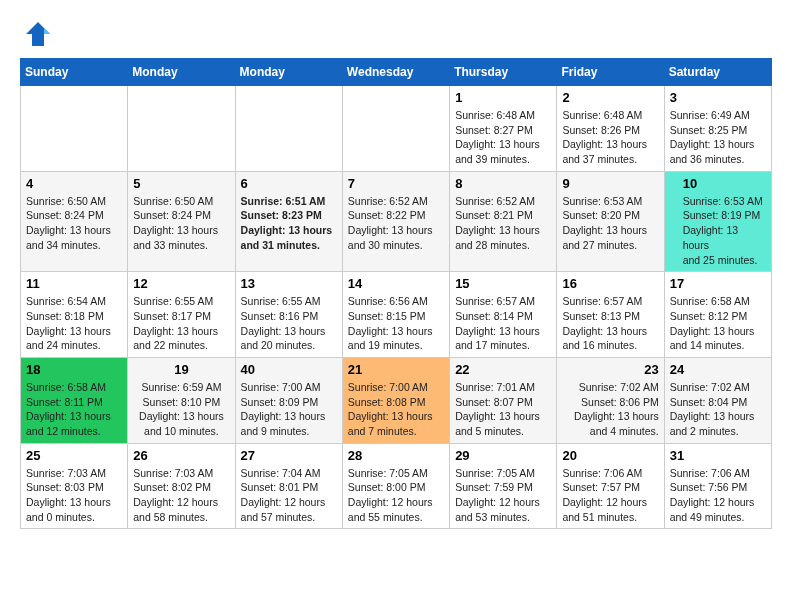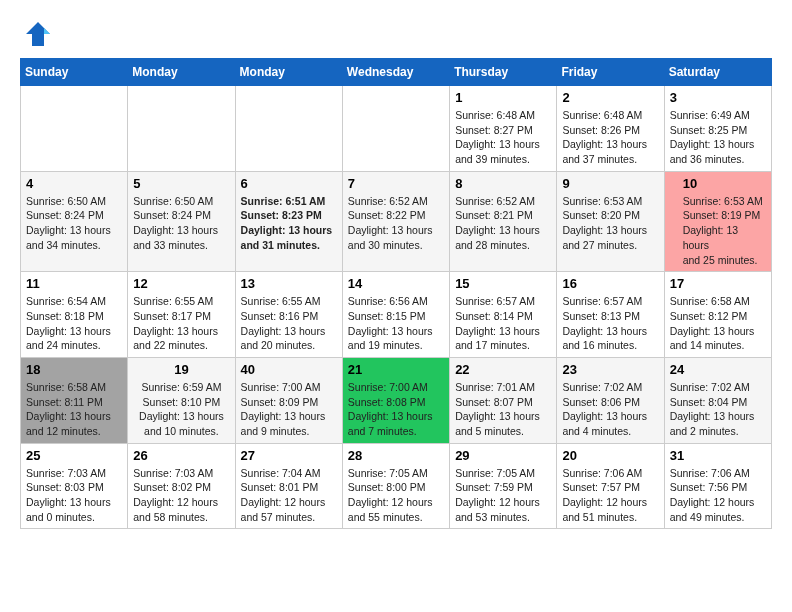--- a/index.html
+++ b/index.html
@@ -174,21 +174,21 @@
 Daylight: 13 hours
 and 28 minutes.</div>
         </td>
         <td style="background: rgb(245, 245, 245);">
           <span class="day-number">9</span>
           <div class="day-info" style="white-space: pre-line;">Sunrise: 6:53 AM
 Sunset: 8:20 PM
 Daylight: 13 hours
 and 27 minutes.</div>
         </td>
-        <td style="background: #fca5a5; padding-left: 18px;">
+        <td style="background: #5eead4; padding-left: 18px;">
           <span class="day-number">10</span>
           <div class="day-info" style="white-space: pre-line;">Sunrise: 6:53 AM
 Sunset: 8:19 PM
 Daylight: 13 hours
 and 25 minutes.</div>
         </td>
       </tr>
       <tr>
         <td>
           <span class="day-number">11</span>
@@ -234,56 +234,56 @@
         </td>
         <td>
           <span class="day-number">17</span>
           <div class="day-info" style="white-space: pre-line;">Sunrise: 6:58 AM
 Sunset: 8:12 PM
 Daylight: 13 hours
 and 14 minutes.</div>
         </td>
       </tr>
       <tr>
-        <td style="background: #a3a3a3;">
+        <td style="background: #22c55e;">
           <span class="day-number">18</span>
           <div class="day-info" style="white-space: pre-line;">Sunrise: 6:58 AM
 Sunset: 8:11 PM
 Daylight: 13 hours
 and 12 minutes.</div>
         </td>
         <td style="background: rgb(245, 245, 245); text-align: center;">
           <span class="day-number">19</span>
           <div class="day-info" style="white-space: pre-line;">Sunrise: 6:59 AM
 Sunset: 8:10 PM
 Daylight: 13 hours
 and 10 minutes.</div>
         </td>
         <td style="background: rgb(245, 245, 245);">
           <span class="day-number">40</span>
           <div class="day-info" style="white-space: pre-line;">Sunrise: 7:00 AM
 Sunset: 8:09 PM
 Daylight: 13 hours
 and 9 minutes.</div>
         </td>
-        <td style="background: #22c55e;">
+        <td style="background: #fdba74;">
           <span class="day-number">21</span>
           <div class="day-info" style="white-space: pre-line;">Sunrise: 7:00 AM
 Sunset: 8:08 PM
 Daylight: 13 hours
 and 7 minutes.</div>
         </td>
         <td style="background: rgb(245, 245, 245); margin-top: 22px;">
           <span class="day-number">22</span>
           <div class="day-info" style="white-space: pre-line;">Sunrise: 7:01 AM
 Sunset: 8:07 PM
 Daylight: 13 hours
 and 5 minutes.</div>
         </td>
-        <td style="background: rgb(245, 245, 245);">
+        <td style="background: rgb(245, 245, 245); text-align: right;">
           <span class="day-number">23</span>
           <div class="day-info" style="white-space: pre-line;">Sunrise: 7:02 AM
 Sunset: 8:06 PM
 Daylight: 13 hours
 and 4 minutes.</div>
         </td>
         <td style="background: rgb(245, 245, 245); margin-left: 17px;">
           <span class="day-number">24</span>
           <div class="day-info" style="white-space: pre-line;">Sunrise: 7:02 AM
 Sunset: 8:04 PM

